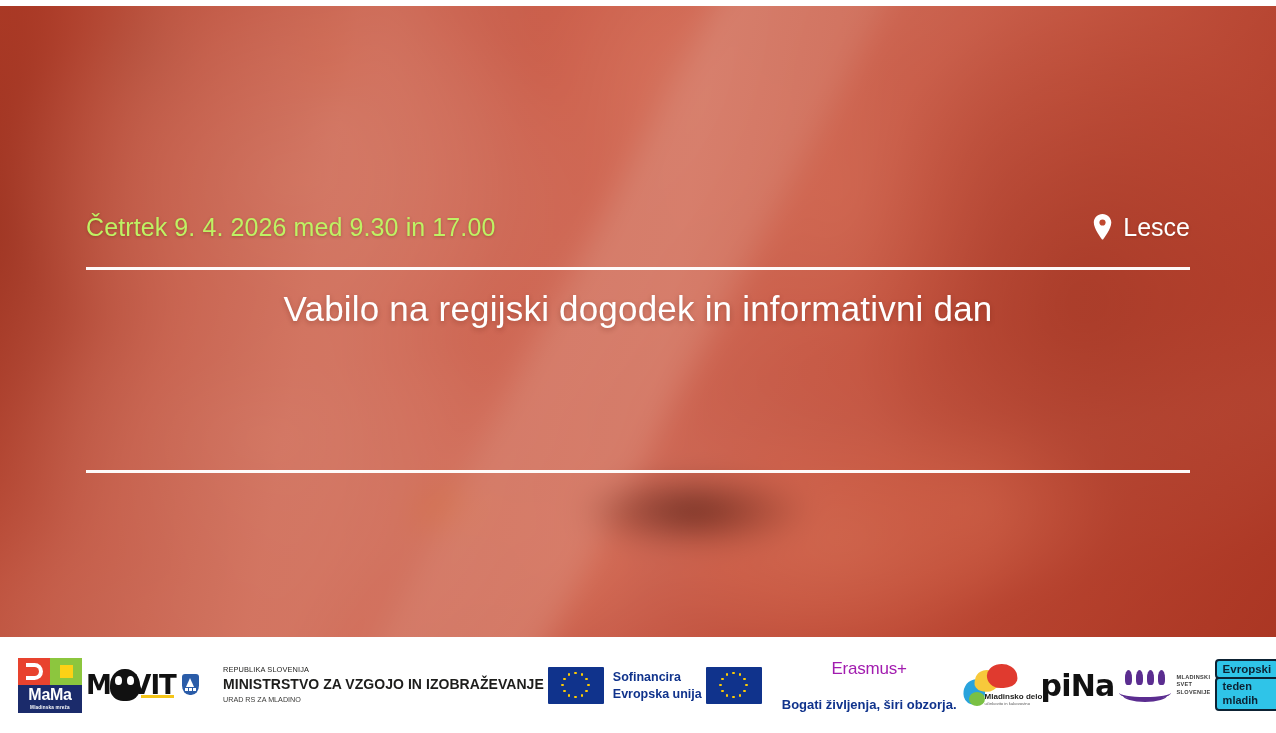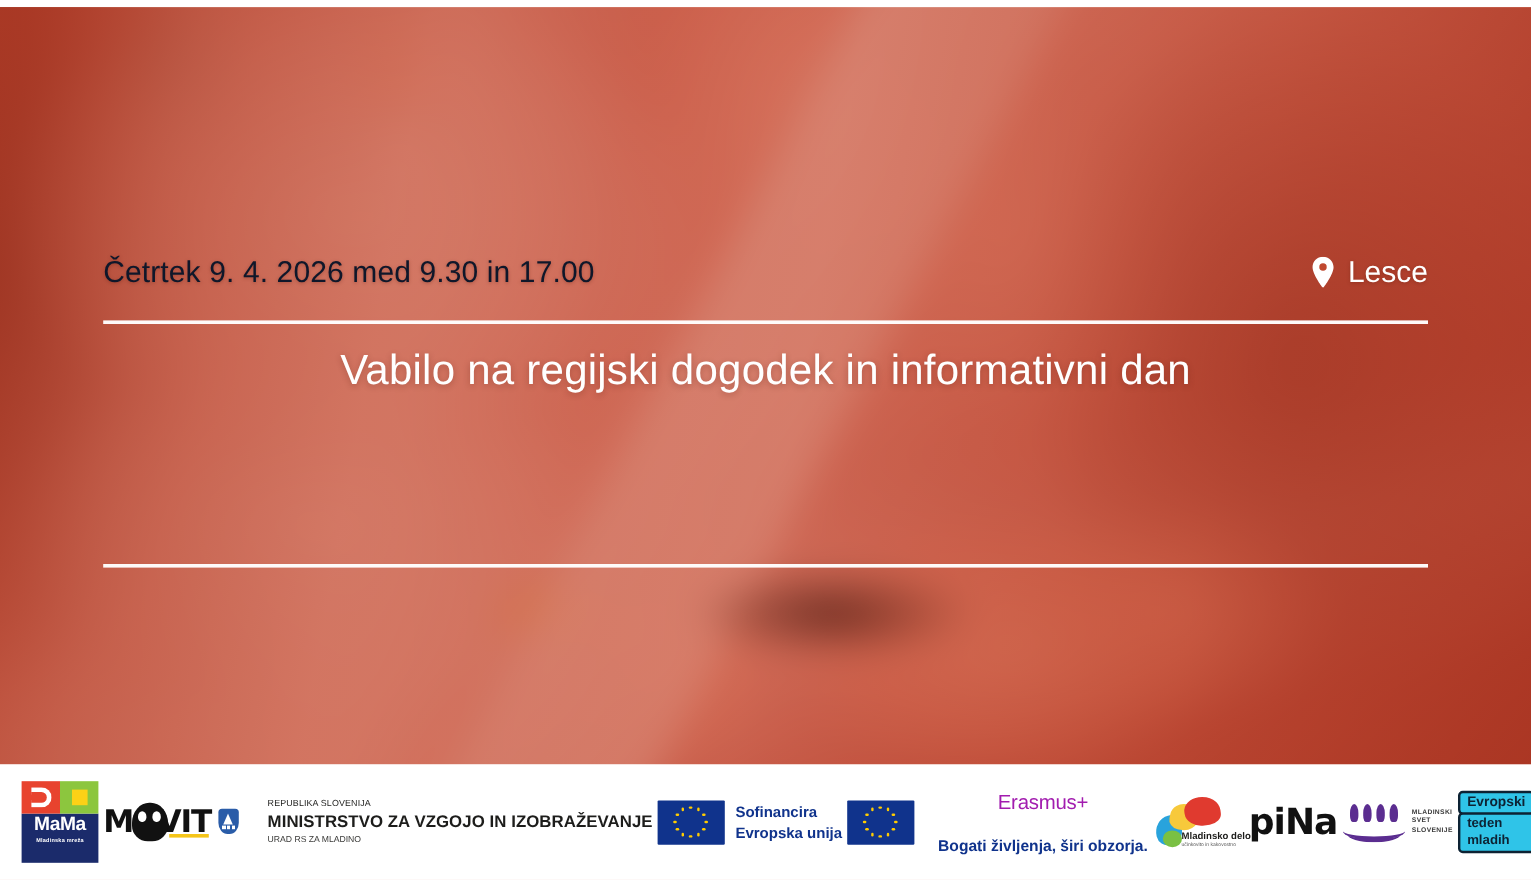--- a/index.html
+++ b/index.html
@@ -100,21 +100,21 @@
     position: absolute;
     left: 0;
     right: 0;
     top: 199px;
     height: 44px;
     display: flex;
     align-items: center;
     justify-content: space-between;
   }
   .meta-date {
-    color: #0f172a;
+    color: #bef264;
     font-size: 25px;
     letter-spacing: .1px;
     white-space: nowrap;
     text-shadow: 0 1px 3px rgba(90,25,12,.35);
   }
   .meta-place {
     display: flex;
     align-items: center;
     gap: 11px;
     color: #ffffff;
@@ -190,21 +190,21 @@
     border-radius: 0 9px 9px 0;
     box-sizing: border-box;
   }
   .mama-green {
     width: 32px; background: #8cc63e;
     display: flex; align-items: center; justify-content: center;
   }
   .mama-sq { width: 13px; height: 13px; background: #fcd116; }
   .mama-blue {
     background: #1b2b6b; color: #fff; text-align: center;
-    padding: 2px 0 16px;
+    padding: 2px 0 3px;
   }
   .mama-wm { font-size: 16px; font-weight: 700; line-height: 1; letter-spacing: -.3px; }
   .mama-sub { font-size: 4.6px; font-weight: 700; letter-spacing: .2px; margin-top: 2px; }
 
   
   .movit { position: relative; width: 92px; height: 40px; }
   .movit-word {
     font-size: 26px; font-weight: 700; color: #111;
     letter-spacing: -1px; line-height: 40px;
     font-family: "DejaVu Sans", sans-serif;

